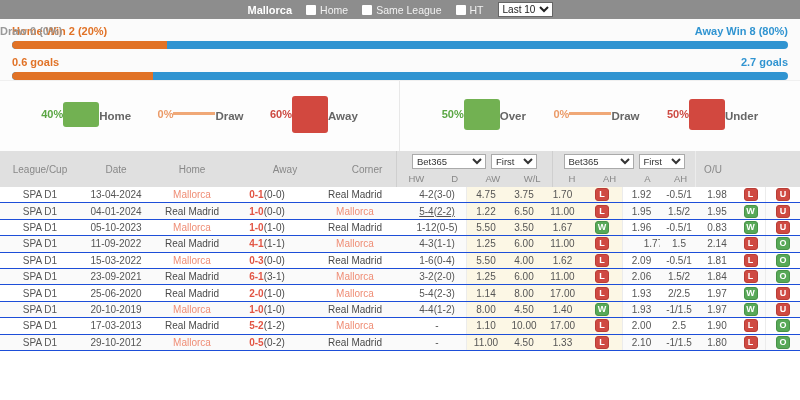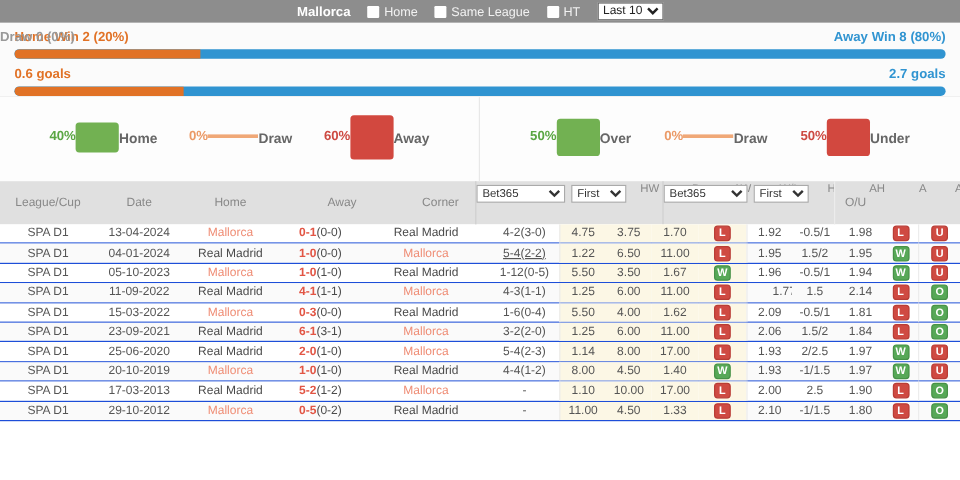--- a/index.html
+++ b/index.html
@@ -44,21 +44,21 @@
   .c-green { color:#5aa643; } .c-red { color:#cd4a42; } .c-orange { color:#eb9a67; }
   .cbar { width:36px; border-radius:3px; }
   .bg-green { background:#72b152; } .bg-red { background:#d2483f; }
   .zero-line { width:42px; height:3px; background:#f0a877; margin:2px 0 3px 0; }
   .clbl { font-size:11.5px; font-weight:bold; color:#666; margin-top:3px; }
 
   
   .h2h-table { height:202px; font-size:10px; color:#555; }
   .thead { height:36px; background:#e0e0e0; color:#888; display:flex; }
   .thead .hcell { display:flex; align-items:center; justify-content:center; font-size:10px; }
-  .hgroup { display:flex; flex-direction:row; border-left:1px solid #cfcfcf; }
+  .hgroup { display:flex; flex-direction:column; border-left:1px solid #cfcfcf; }
   .hgroup .selrow { height:21px; display:flex; align-items:center; justify-content:center; gap:5px; }
   .hgroup select { font-size:9.5px; height:15px; border:1px solid #aaa; background:#fff; color:#333; font-family:"Liberation Sans",sans-serif; }
   .hgroup .subrow { height:15px; display:flex; }
   .hgroup .subrow span { display:block; text-align:center; line-height:13px; font-size:9.5px; }
   .trow { height:16.4px; display:flex; align-items:stretch; border-bottom:1px solid #1d4ed8; background:#fff; }
   .trow:nth-child(even) { background:#fafafa; }
   .tcell { display:flex; align-items:center; justify-content:center; overflow:hidden; white-space:nowrap; }
   .cream { background:#fcf7e5; }
   .bl { border-left:1px solid #ececec; }
   .team-coral { color:#ef8d75; }
@@ -259,21 +259,21 @@
           </div>
           <div class="tcell" style="width: 58px;">1-12(0-5)</div>
           <div class="tcell cream bl" style="width: 39px;">5.50</div>
           <div class="tcell cream" style="width: 38px;">3.50</div>
           <div class="tcell cream" style="width: 39px;">1.67</div>
           <div class="tcell cream" style="width: 40px;">
             <span class="badge badge-green">W</span>
           </div>
           <div class="tcell bl" style="width: 38px;">1.96</div>
           <div class="tcell" style="width: 38px;">-0.5/1</div>
-          <div class="tcell" style="width: 38px;">1.94</div>
+          <div class="tcell" style="width: 38px;">0.83</div>
           <div class="tcell" style="width: 29px;">
             <span class="badge badge-green">W</span>
           </div>
           <div class="tcell bl" style="width: 35px;">
             <span class="badge badge-red">U</span>
           </div>
         </div>
         <div class="trow">
           <div class="tcell" style="width: 80px;">SPA D1</div>
           <div class="tcell" style="width: 72px;">11-09-2022</div>

